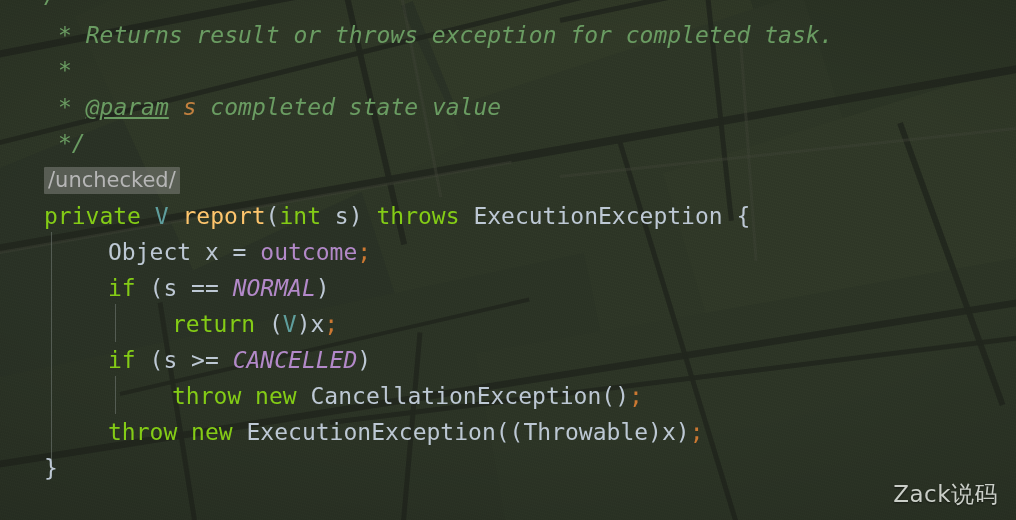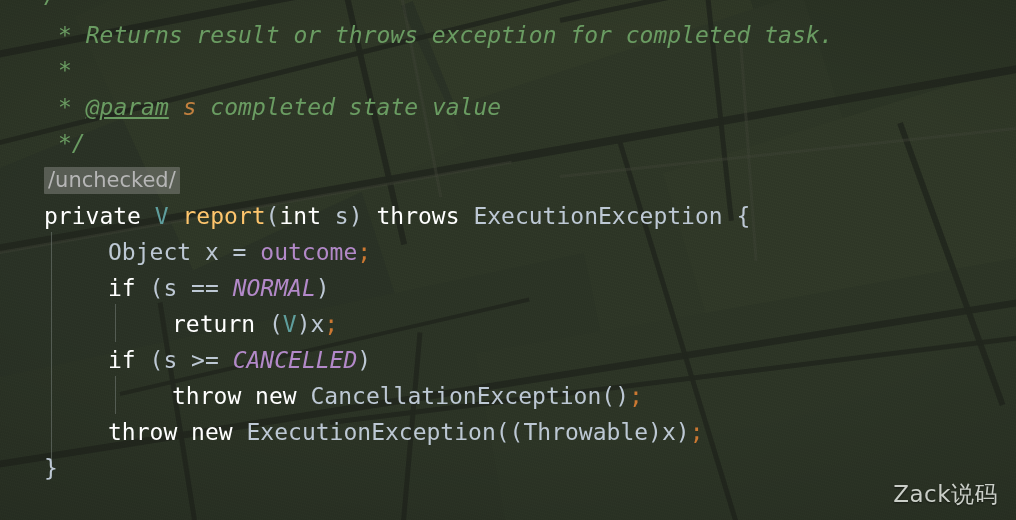--- a/index.html
+++ b/index.html
@@ -120,21 +120,21 @@
     position: absolute;
     left: 44px;
     height: 35.6px;
     display: block;
   }
 
   
   .doc      { color: #6a9c62; font-style: italic; }
   .doctag   { color: #6a9c62; font-style: italic; text-decoration: underline; text-align: center; }
   .docparam { color: #c2803f; font-style: italic; }
-  .kw       { color: #ffffff; }
+  .kw       { color: #84cc16; }
   .typ      { color: #5f9e9d; }
   .fn       { color: #ffc66d; }
   .plain    { color: #bdc8d4; }
   .field    { color: #b389c9; }
   .constant { color: #b389c9; font-style: italic; }
   .punct    { color: #bdc8d4; }
   .semi     { color: #cc7832; }
 
   
   .inlay {

